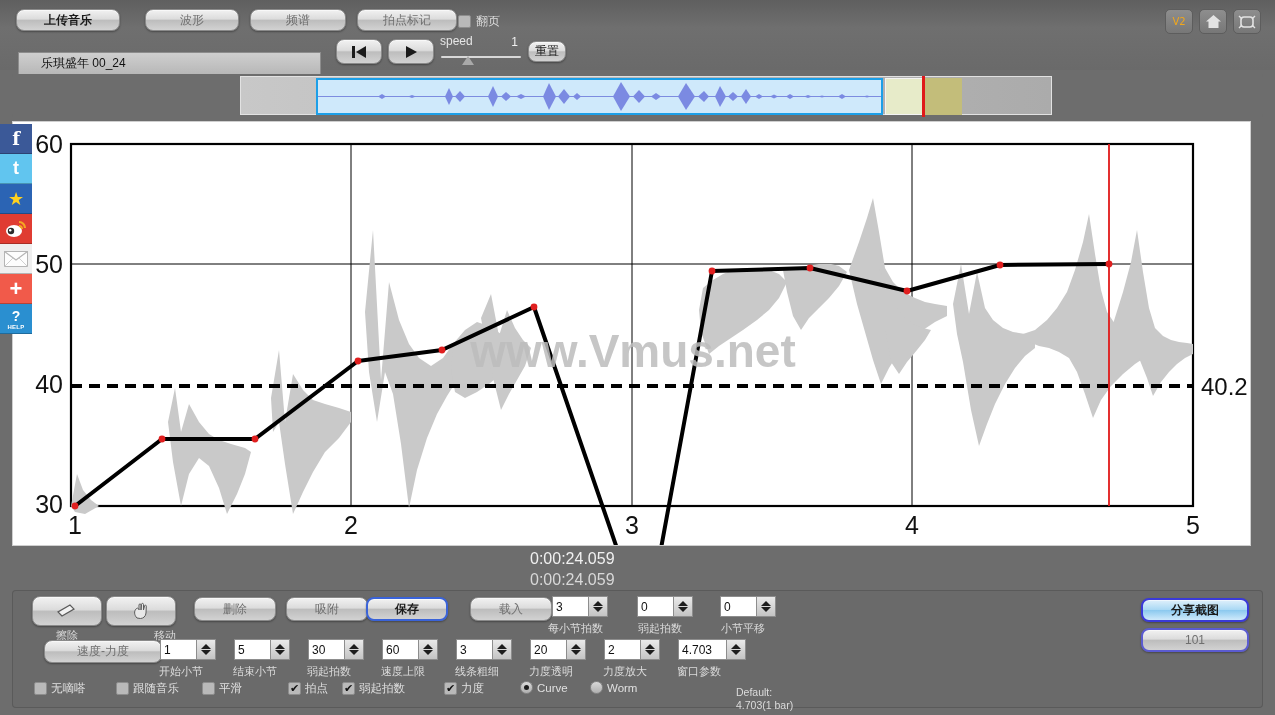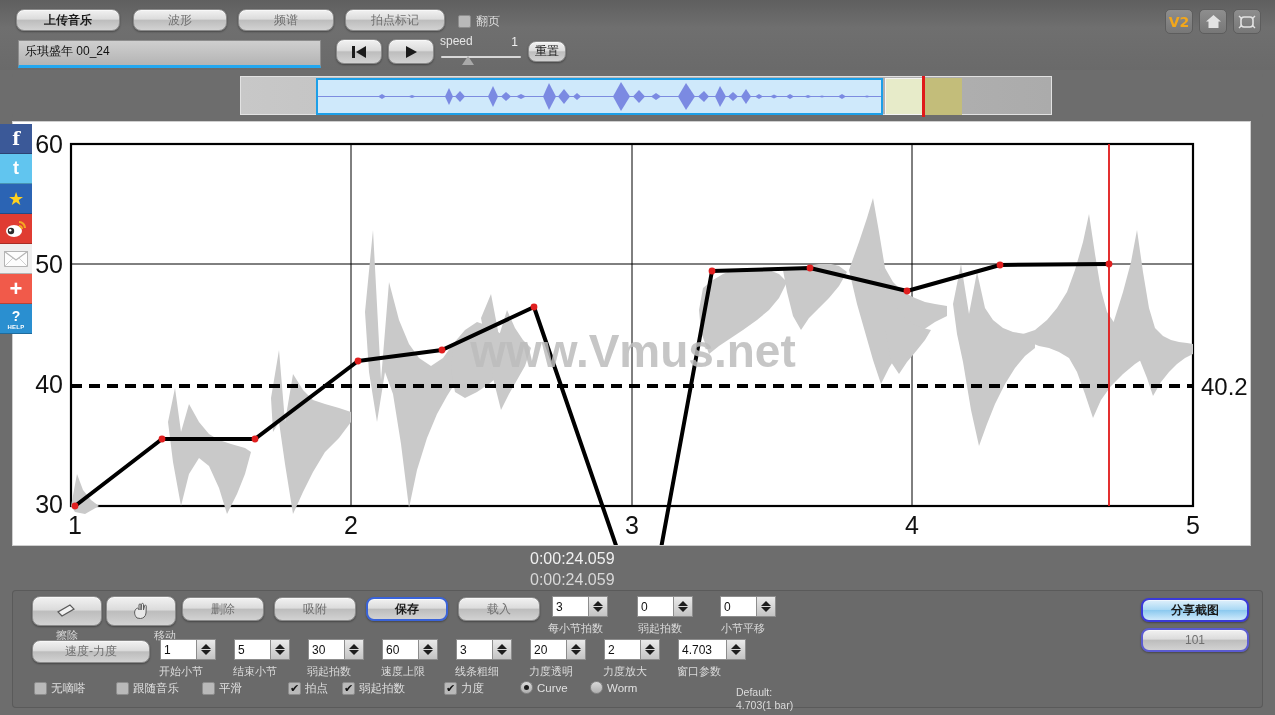--- a/index.html
+++ b/index.html
@@ -21,44 +21,44 @@
     border: 1px solid #8a8a8a;
     border-radius: 8px;
     color: #1a1a1a;
     font-size: 12px;
     text-align: center;
     cursor: pointer;
     box-shadow: 0 1px 0 rgba(255,255,255,.5) inset, 0 1px 2px rgba(0,0,0,.35);
     display: flex; align-items: center; justify-content: center;
     user-select: none;
   }
-  .btn3d.dim { color: #6f6f6f; }
+  .btn3d.dim { color: #6f6f6f; margin-left: 12px; }
   .tb-btn { position: absolute; height: 22px; top: 9px; }
   #btn-upload { left: 16px; width: 104px; font-weight: bold; }
   #btn-wave   { left: 133px; width: 94px; }
   #btn-spec   { left: 238px; width: 96px; }
   #btn-beat   { left: 345px; width: 100px; }
 
   .chk {
     position: absolute; display: flex; align-items: center; gap: 5px;
     font-size: 12px; color: #ddd; cursor: pointer; user-select: none;
   }
   .chkbox {
     width: 13px; height: 13px; background: #b9b9b9;
     border: 1px solid #8d8d8d; border-radius: 2px;
     display: inline-flex; align-items: center; justify-content: center;
     font-size: 11px; color: #111; line-height: 1;
   }
   #chk-page { left: 458px; top: 13px; }
 
   #track-name {
-    position: absolute; left: 18px; top: 40px; width: 303px; height: 28px;
+    position: absolute; left: 18px; top: 52px; width: 303px; height: 28px;
     background: linear-gradient(#cfcfcf, #b4b4b4);
     border: 1px solid #8d8d8d; border-bottom: 3px solid #23a7ef;
-    font-size: 12px; color: #111; padding: 3px 6px; line-height: 15px;
+    font-size: 12px; color: #111; padding: 3px 22px; line-height: 15px;
     overflow: hidden; white-space: nowrap;
   }
   #btn-rew  { position: absolute; left: 336px; top: 39px; width: 46px; height: 25px; }
   #btn-play { position: absolute; left: 388px; top: 39px; width: 46px; height: 25px; }
 
   #speed-wrap { position: absolute; left: 440px; top: 34px; width: 82px; height: 32px; }
   #speed-label { position: absolute; left: 0; top: 0; font-size: 12px; color: #e6e6e6; }
   #speed-val { position: absolute; right: 4px; top: 1px; font-size: 12px; color: #f0f0f0; }
   #speed-track {
     position: absolute; left: 1px; top: 22px; width: 80px; height: 2px;
@@ -70,21 +70,21 @@
     border-right: 6px solid transparent; border-bottom: 9px solid #a9a9a9;
   }
   #btn-reset { position: absolute; left: 528px; top: 41px; width: 38px; height: 21px; }
 
   .topicon {
     position: absolute; top: 9px; width: 28px; height: 25px;
     background: linear-gradient(#8e8e8e, #777); border: 1px solid #5d5d5d;
     border-radius: 5px; display: flex; align-items: center; justify-content: center;
     cursor: pointer;
   }
-  #icon-v2 { right: 82px; color: #f2a71b; font-weight: bold; font-size: 14px;
+  #icon-v2 { right: 82px; color: #f2a71b; font-weight: normal; font-size: 10px;
              font-family: "DejaVu Sans", sans-serif; }
   #icon-home { right: 48px; }
   #icon-full { right: 14px; }
 
   
   .wavestrip {
     position: absolute; left: 12px; top: 74px; width: 1251px; height: 43px;
     background: #6d6d6d; border-radius: 3px;
   }
   #wave-panel {

